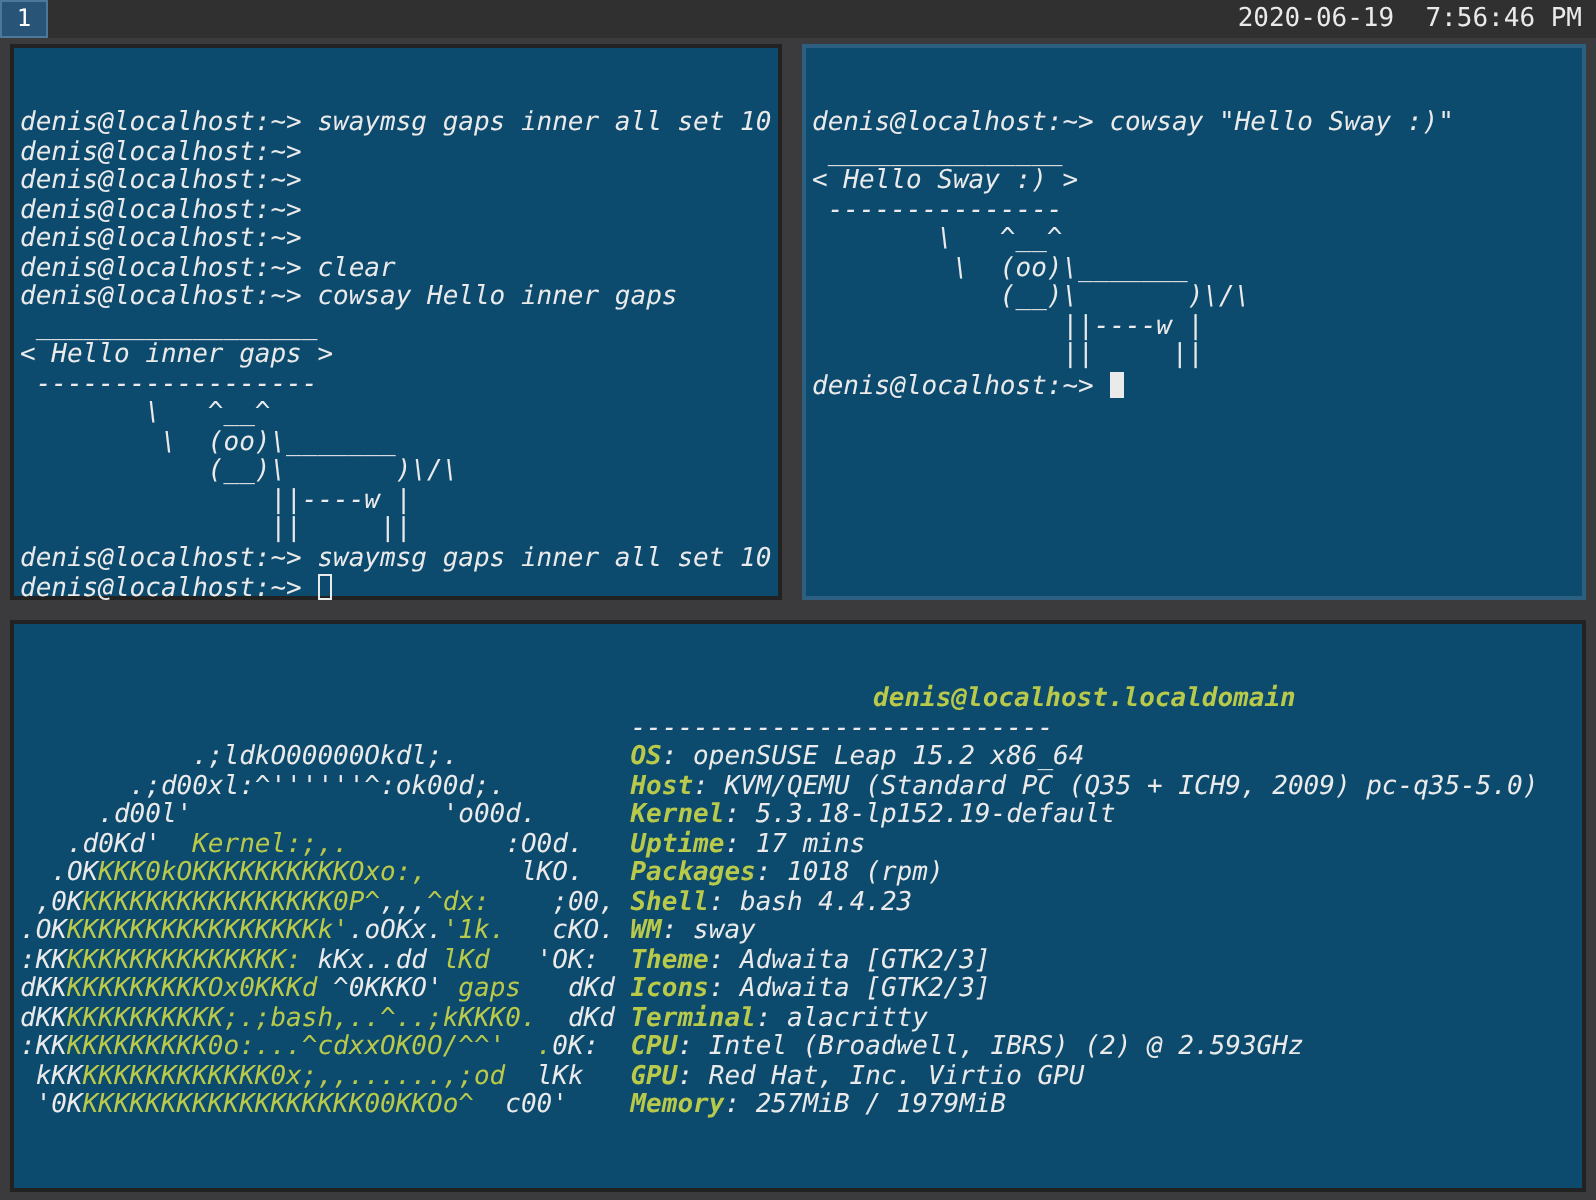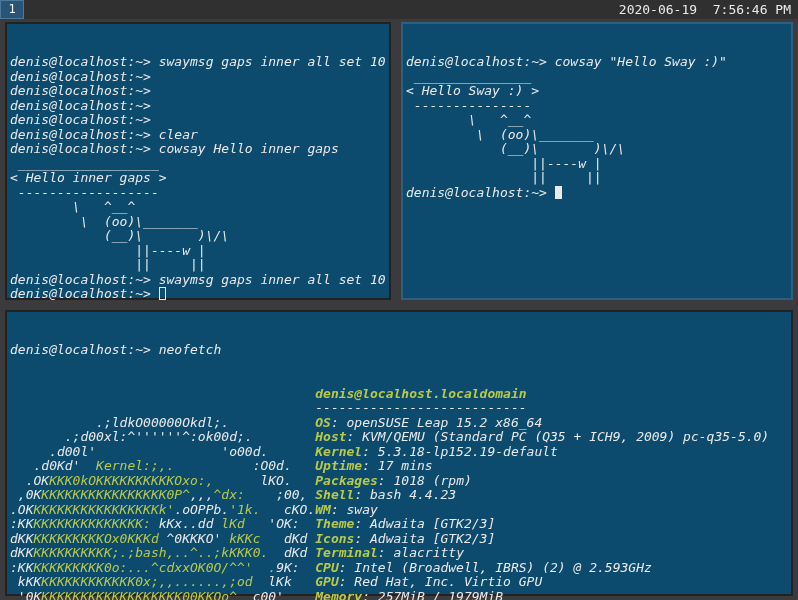--- a/index.html
+++ b/index.html
@@ -45,21 +45,21 @@
   }
   .term pre { margin: 0; font: inherit; white-space: pre; }
   
   .cursor { display: inline-block; width: 7px; height: 13px; vertical-align: -2px; }
   .cursor.block  { background: var(--fg, #eaeaea); }
   .cursor.hollow { border: 1px solid var(--fg, #eaeaea); }
   
   .nf { position: relative; }
   .art { font-weight: bold; }
   .g { color: var(--green, #b9ca4a); }
-  .b { font-weight: bold; }
+  .b { font-weight: bold; text-align: center; }
   .info { position: absolute; left: 39ch; top: 0; white-space: pre; }
   .info .row { height: 14.5px; }
 </style>
 </head>
 <body style="--fg: #eaeaea; --green: #b9ca4a; --desktop-bg: #3b3a3c; --bar-bg: #303030; --ws-bg: #285577; --ws-border: #4c7899; --focused-border: #2d5f80; --unfocused-border: #222222;">
 
 <div class="bar">
   <div class="ws-btn">1</div>
   <div class="clock">2020-06-19  7:56:46 PM</div>
 </div>
@@ -96,33 +96,32 @@
          \  (oo)\_______
             (__)\       )\/\
                 ||----w |
                 ||     ||
 denis@localhost:~&gt; <span class="cursor block"></span></pre>
   </div>
 </div>
 
 <div class="win" id="win-b">
   <div class="term">
-    <pre>denis@localhost:~&gt; neofetch</pre>
     <div class="nf">
       <pre class="art" id="nf-art"><span class="w">           .;ldkO00000Okdl;.</span>
 <span class="w">       .;d00xl:^''''''^:ok00d;.</span>
 <span class="w">     .d00l'                'o00d.</span>
 <span class="w">   .d0Kd'</span><span class="g">  Kernel:;,.          </span><span class="w">:O0d.</span>
 <span class="w">  .OK</span><span class="g">KKK0kOKKKKKKKKKKOxo:,      </span><span class="w">lKO.</span>
 <span class="w"> ,0K</span><span class="g">KKKKKKKKKKKKKKKK0P^</span><span class="w">,,,</span><span class="g">^dx:</span><span class="w">    ;00,</span>
-<span class="w">.OK</span><span class="g">KKKKKKKKKKKKKKKKk'</span><span class="w">.oOPPb.</span><span class="g">'1k.</span><span class="w">   cKO.</span>
+<span class="w">.OK</span><span class="g">KKKKKKKKKKKKKKKKk'</span><span class="w">.oOKx.</span><span class="g">'1k.</span><span class="w">   cKO.</span>
 <span class="w">:KK</span><span class="g">KKKKKKKKKKKKKK:</span><span class="w"> kKx..dd </span><span class="g">lKd</span><span class="w">   'OK:</span>
-<span class="w">dKK</span><span class="g">KKKKKKKKKOx0KKKd </span><span class="w">^0KKKO' </span><span class="g">kKKc</span><span class="w">   dKd</span>
+<span class="w">dKK</span><span class="g">KKKKKKKKKOx0KKKd </span><span class="w">^0KKKO' </span><span class="g">gaps</span><span class="w">   dKd</span>
 <span class="w">dKK</span><span class="g">KKKKKKKKKK;.;bash,..^..;kKKK0.</span><span class="w">  dKd</span>
-<span class="w">:KK</span><span class="g">KKKKKKKKK0o:...^cdxxOK0O/^^'  .</span><span class="w">9K:</span>
+<span class="w">:KK</span><span class="g">KKKKKKKKK0o:...^cdxxOK0O/^^'  .</span><span class="w">0K:</span>
 <span class="w"> kKK</span><span class="g">KKKKKKKKKKKK0x;,,......,;od  </span><span class="w">lKk</span>
 <span class="w"> '0K</span><span class="g">KKKKKKKKKKKKKKKKKK00KKOo^  </span><span class="w">c00'</span>
 
 
 
 
 
 </pre>
       <div class="info" id="nf-info"><div class="row g b">denis@localhost.localdomain</div><div class="row">---------------------------</div><div class="row"><span class="g b">OS</span>: openSUSE Leap 15.2 x86_64</div><div class="row"><span class="g b">Host</span>: KVM/QEMU (Standard PC (Q35 + ICH9, 2009) pc-q35-5.0)</div><div class="row"><span class="g b">Kernel</span>: 5.3.18-lp152.19-default</div><div class="row"><span class="g b">Uptime</span>: 17 mins</div><div class="row"><span class="g b">Packages</span>: 1018 (rpm)</div><div class="row"><span class="g b">Shell</span>: bash 4.4.23</div><div class="row"><span class="g b">WM</span>: sway</div><div class="row"><span class="g b">Theme</span>: Adwaita [GTK2/3]</div><div class="row"><span class="g b">Icons</span>: Adwaita [GTK2/3]</div><div class="row"><span class="g b">Terminal</span>: alacritty</div><div class="row"><span class="g b">CPU</span>: Intel (Broadwell, IBRS) (2) @ 2.593GHz</div><div class="row"><span class="g b">GPU</span>: Red Hat, Inc. Virtio GPU</div><div class="row"><span class="g b">Memory</span>: 257MiB / 1979MiB</div></div>
     </div>

